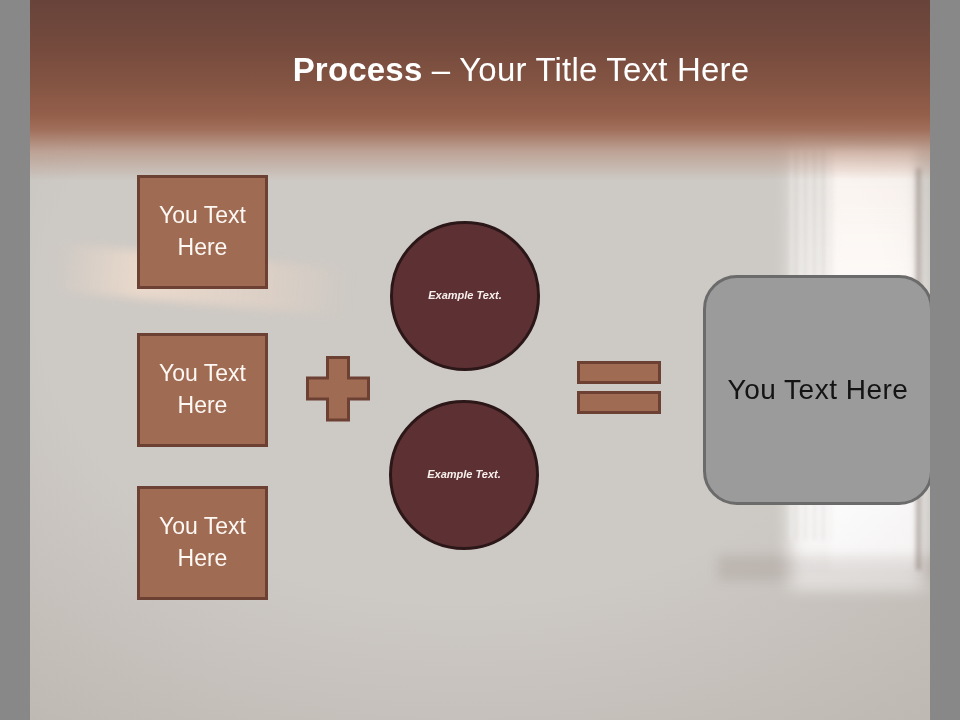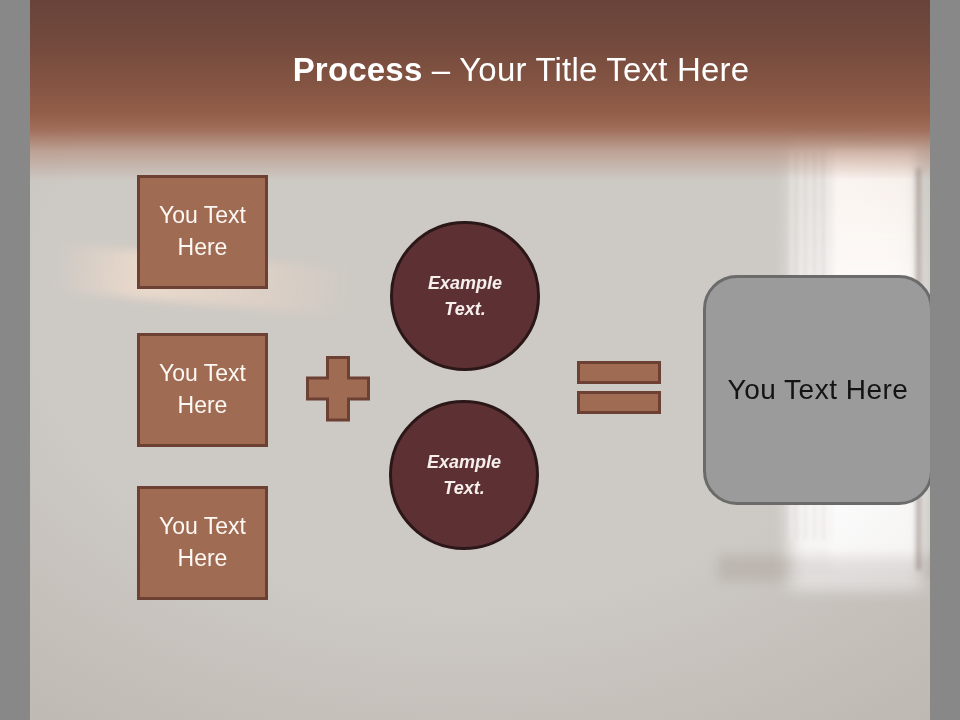--- a/index.html
+++ b/index.html
@@ -74,21 +74,21 @@
   .square.s3 { top:486px; }
 
   
   .plus-wrap { position:absolute; left:276px; top:356px; width:64px; height:66px; }
 
   
   .circle {
     position:absolute; width:150px; height:150px; border-radius:50%;
     background:#5d3133; border:3px solid #2b1618;
     display:flex; align-items:center; justify-content:center; text-align:center;
-    color:#f7efec; font-size:18px; font-weight:700; font-style:italic; line-height:1.45;
+    color:#f7efec; font-size:11px; font-weight:700; font-style:italic; line-height:1.45;
   }
   .circle .lbl { display:block; width:92px; }
   .circle.c1 { left:360px; top:221px; }
   .circle.c2 { left:359px; top:400px; }
 
   
   .equals-wrap { position:absolute; left:547px; top:361px; width:84px; height:53px;
     display:flex; flex-direction:column; justify-content:space-between; }
   .equals-bar { width:84px; height:23px; background:#a06b53; border:3px solid #6d4034; }
 

